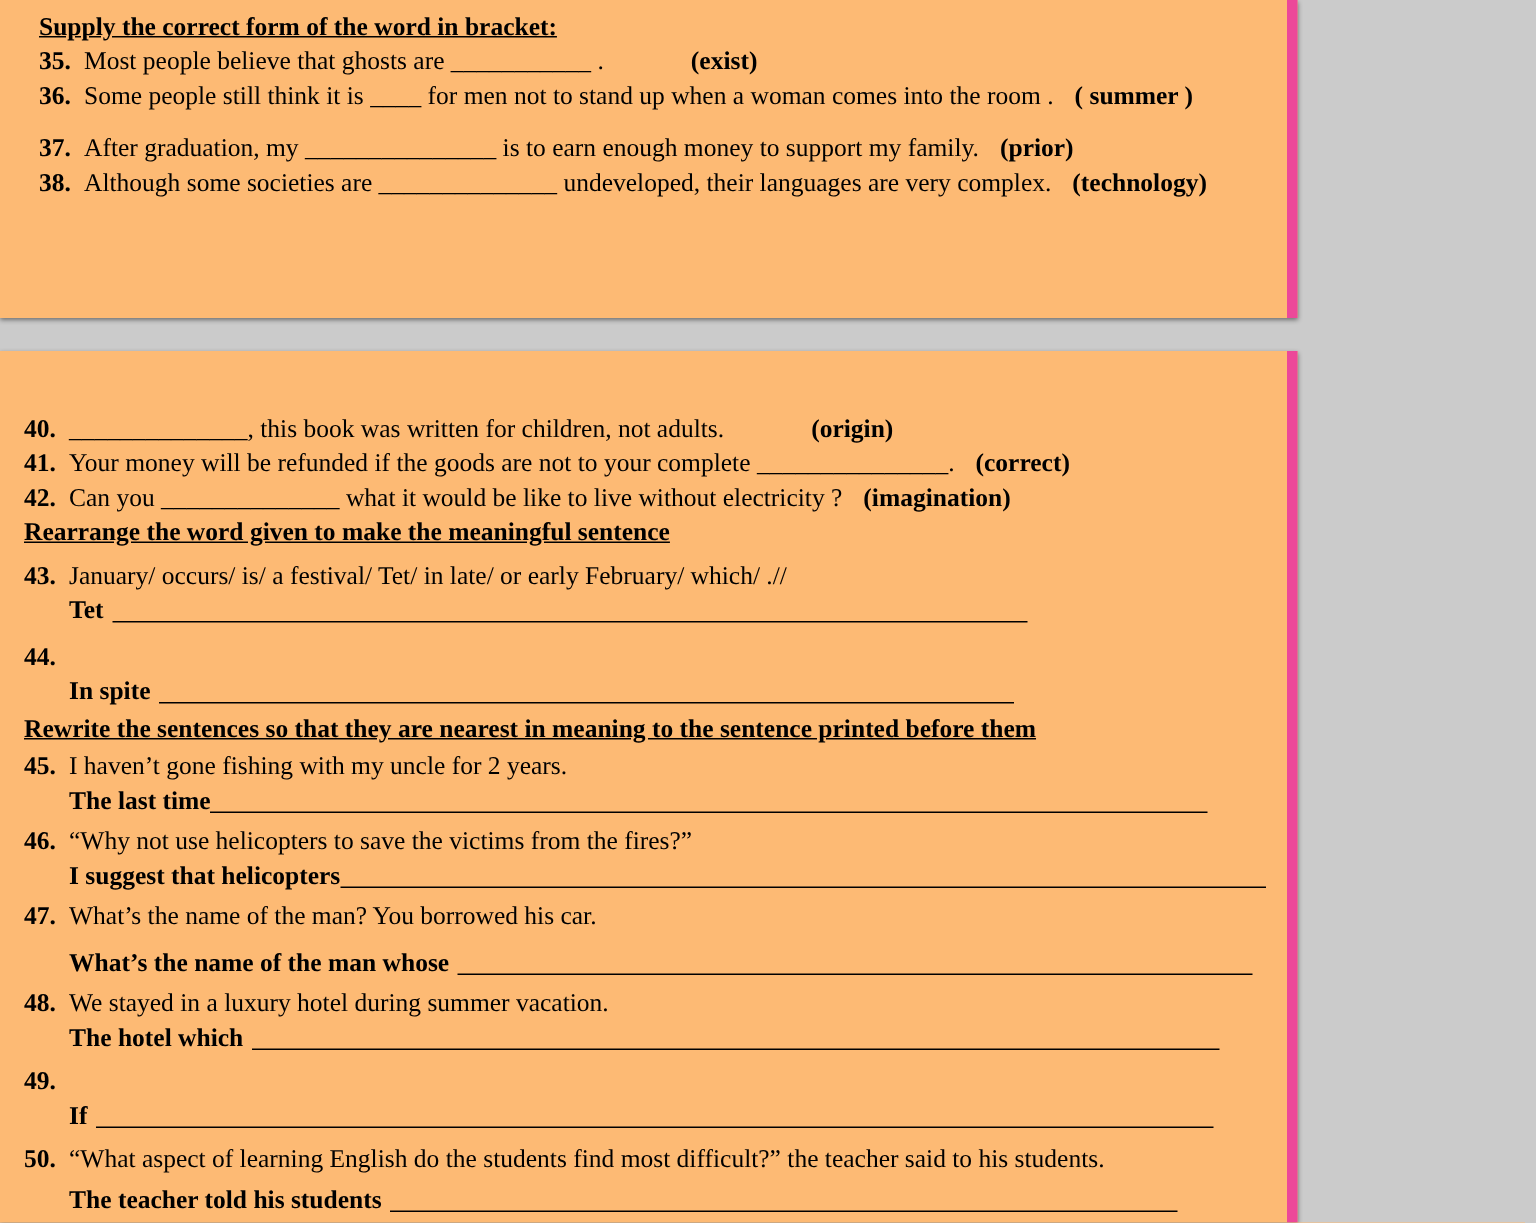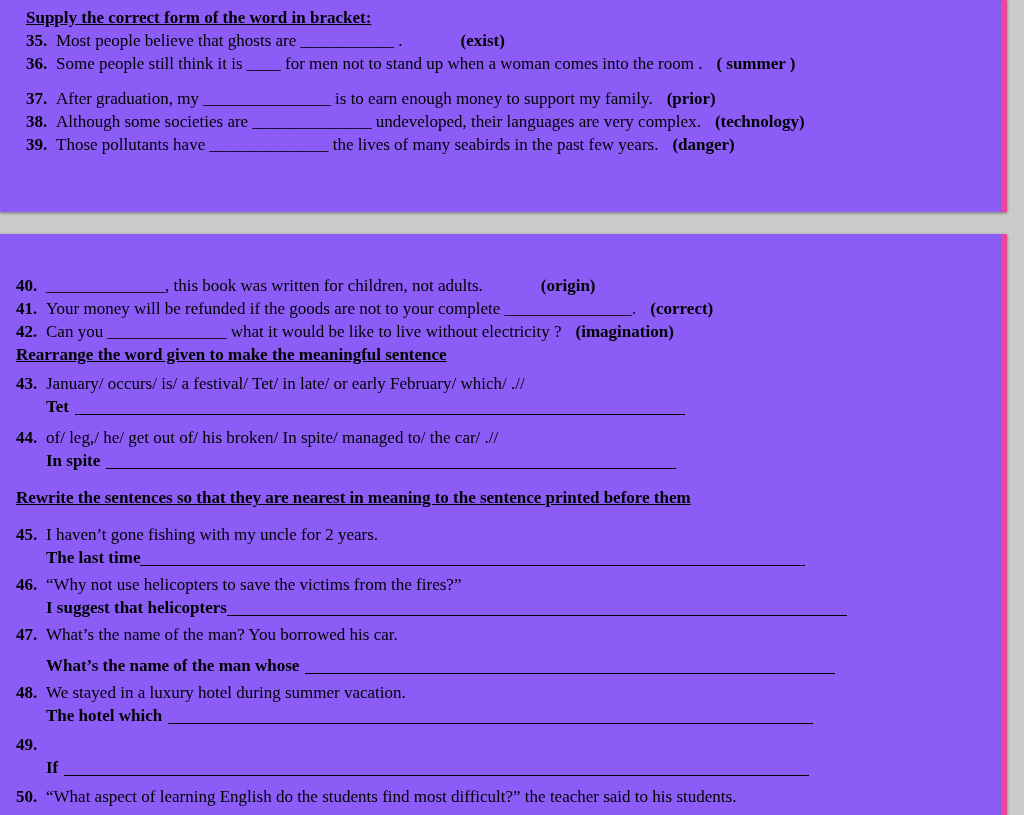--- a/index.html
+++ b/index.html
@@ -3,25 +3,25 @@
 <meta charset="utf-8">
 <style>
   html,body{margin:0;padding:0;}
   body{
     width:1024px;height:815px;overflow:hidden;
     background:#cbcbcb;
     font-family:"Liberation Serif","DejaVu Serif",serif;
     font-size:17px;color:#000;
   }
   .page{
-    background:#8b5cf6;
-    width:1007px;
+    background:#fdba74;
+    width:865px;
     box-sizing:border-box;
     box-shadow:0 1px 3px rgba(0,0,0,0.45);
-    border-right:5px solid #ec4899;
+    border-right:7px solid #ec4899;
   }
   .page1{
     height:212px;
     padding:6px 14px 0 26px;
   }
   .page2{
     margin-top:22px;
     height:581px;
     padding:40px 14px 0 16px;
     overflow:hidden;
@@ -44,21 +44,21 @@
   .qhint{
     font-weight:bold;
     margin-left:14px;
     white-space:nowrap;
   }
   .qhint.far{margin-left:58px;}
   .mt12{margin-top:12px;}
   .mt6{margin-top:6px;}
   .mt8{margin-top:8px;}
   .mt4{margin-top:4px;}
-  .mt2{margin-top:14px;}
+  .mt2{margin-top:2px;}
   .ans{
     padding-left:30px;
     line-height:23px;
     display:flex;
     align-items:flex-end;
   }
   .ans-prefix{
     font-weight:bold;
     white-space:nowrap;
   }
@@ -98,25 +98,20 @@
   <div class="q mt12">
     <span class="qnum">37.</span>
     <span class="qtext">After graduation, my _______________ is to earn enough money to support my family.</span>
     <span class="qhint">(prior)</span>
   </div>
   <div class="q">
     <span class="qnum">38.</span>
     <span class="qtext">Although some societies are ______________ undeveloped, their languages are very complex.</span>
     <span class="qhint">(technology)</span>
   </div>
-  <div class="q">
-    <span class="qnum">39.</span>
-    <span class="qtext">Those pollutants have ______________ the lives of many seabirds in the past few years.</span>
-    <span class="qhint">(danger)</span>
-  </div>
 </div>
 
 <div class="page page2">
   <div class="q">
     <span class="qnum">40.</span>
     <span class="qtext">______________, this book was written for children, not adults.</span>
     <span class="qhint far">(origin)</span>
   </div>
   <div class="q">
     <span class="qnum">41.</span>
@@ -135,21 +130,20 @@
     <span class="qnum">43.</span>
     <span class="qtext">January/ occurs/ is/ a festival/ Tet/ in late/ or early February/ which/ .//</span>
   </div>
   <div class="ans">
     <span class="ans-prefix">Tet</span>
     <span class="ans-line gap w610"></span>
   </div>
 
   <div class="q mt8">
     <span class="qnum">44.</span>
-    <span class="qtext">of/ leg,/ he/ get out of/ his broken/ In spite/ managed to/ the car/ .//</span>
   </div>
   <div class="ans">
     <span class="ans-prefix">In spite</span>
     <span class="ans-line gap w570"></span>
   </div>
 
   <div class="sec-heading mt2">Rewrite the sentences so that they are nearest in meaning to the sentence printed before them</div>
 
   <div class="q mt2">
     <span class="qnum">45.</span>
@@ -193,15 +187,16 @@
   <div class="ans">
     <span class="ans-prefix">If</span>
     <span class="ans-line gap w745"></span>
   </div>
 
   <div class="q mt6">
     <span class="qnum">50.</span>
     <span class="qtext">“What aspect of learning English do the students find most difficult?” the teacher said to his students.</span>
   </div>
   <div class="ans mt4">
+    <span class="ans-prefix">The teacher told his students</span>
     <span class="ans-line gap w525"></span>
   </div>
 </div>
 
 </body></html>

